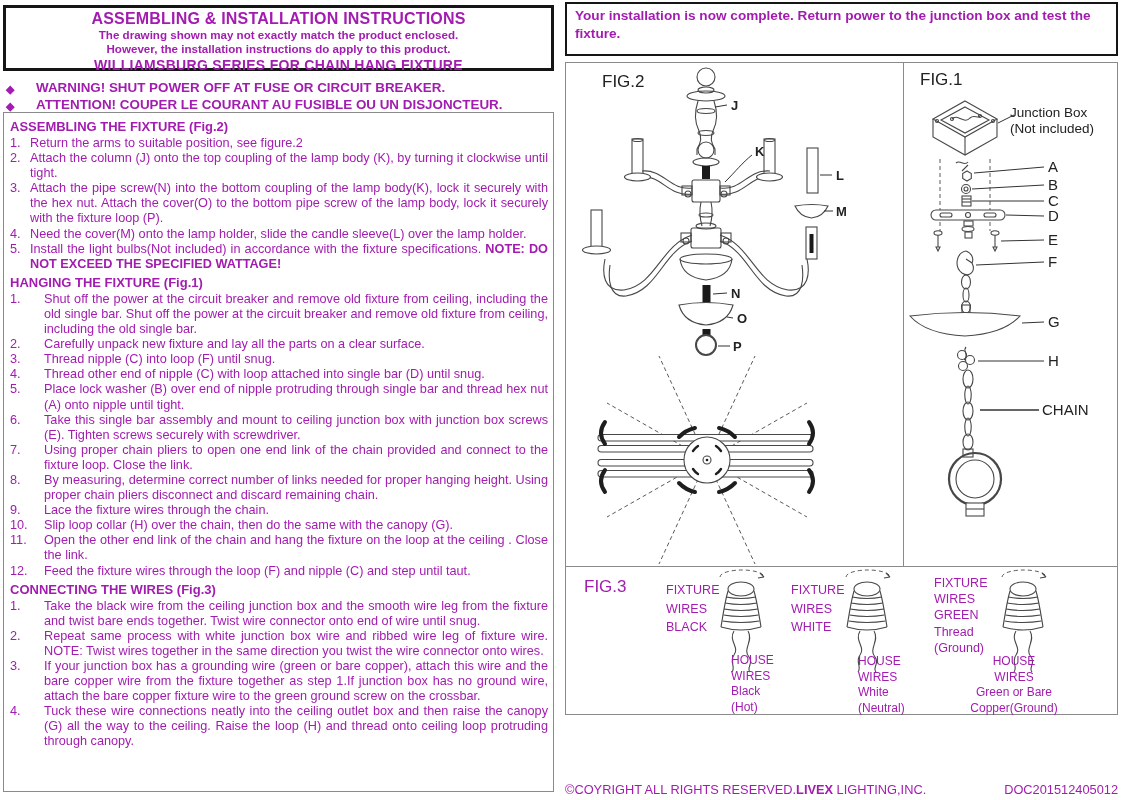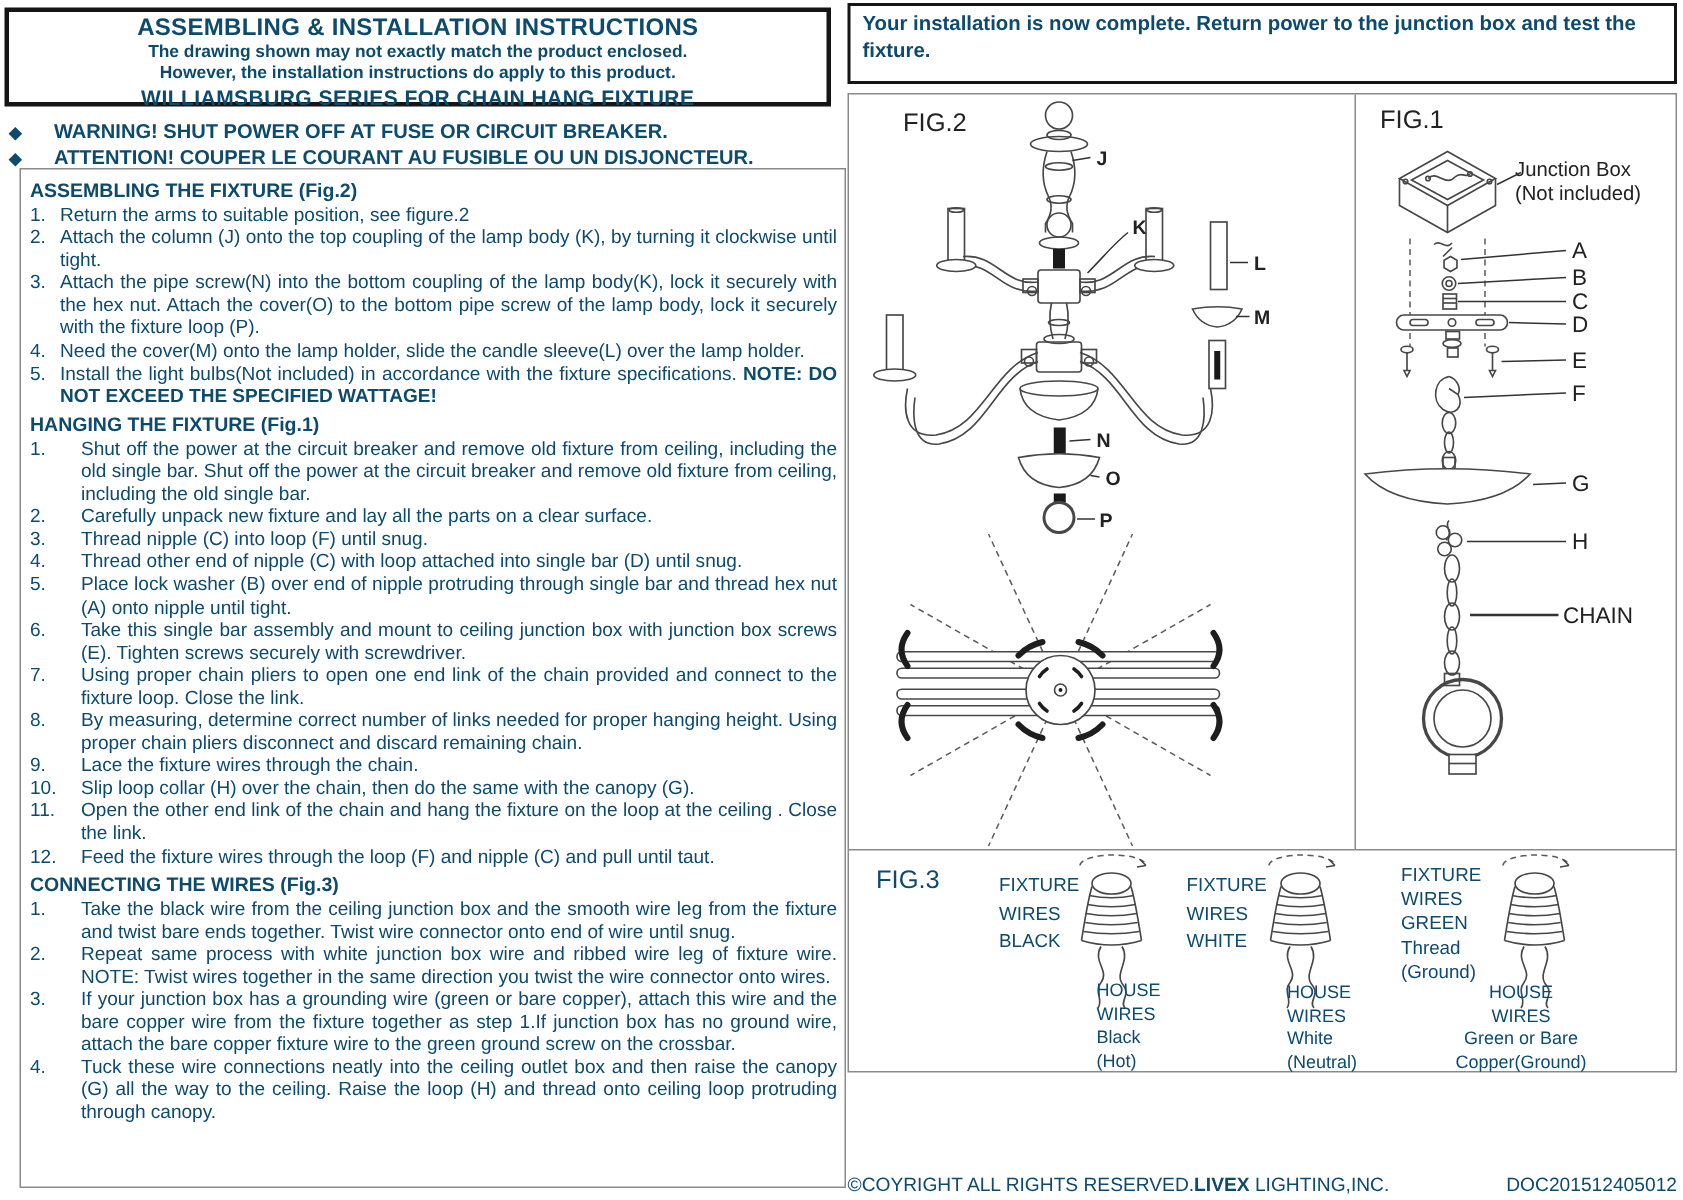--- a/index.html
+++ b/index.html
@@ -1,28 +1,28 @@
 <!DOCTYPE html>
 <html><head>
 <meta charset="utf-8">
 <style>
   html,body{margin:0;padding:0;background:#fff;}
   .page{position:relative;width:1122px;height:800px;background:#fff;overflow:hidden;
-        font-family:"Liberation Sans",sans-serif;color:#0c4a6e;}
+        font-family:"Liberation Sans",sans-serif;color:#a21caf;}
   .abs{position:absolute;}
   
   .header-box{left:3px;top:5px;width:551px;height:66px;border:3px solid #151515;
               box-sizing:border-box;text-align:center;background:#fff;}
   .header-title{font-size:16px;font-weight:bold;margin-top:2px;letter-spacing:.2px;}
   .header-sub{font-size:11.6px;font-weight:bold;line-height:13.5px;}
   .header-series{font-size:14px;font-weight:bold;margin-top:2px;letter-spacing:.3px;}
   .warnings{left:6px;top:80px;width:548px;}
   .warning-row{display:flex;font-weight:bold;font-size:13.4px;line-height:16px;}
   .warning-diamond{width:30px;font-size:11px;padding-top:1px;}
-  .instructions-box{left:13px;top:112px;width:551px;height:680px;border:1px solid #8a8a8a;
+  .instructions-box{left:3px;top:112px;width:551px;height:680px;border:1px solid #8a8a8a;
                     box-sizing:border-box;padding:3px 5px 0 6px;overflow:hidden;background:#fff;}
   .sec-heading{font-weight:bold;font-size:13px;line-height:15px;margin:3px 0 2px;}
   .step{display:flex;font-size:12.7px;line-height:15.1px;}
   .num{flex:0 0 20px;}
   .wide .num{flex:0 0 34px;}
   .stepbody{flex:1;text-align:justify;}
   .stepbody b{font-weight:bold;}
   
   .complete-box{left:565px;top:2px;width:553px;height:54px;border:2.5px solid #151515;
                 box-sizing:border-box;padding:3px 8px 0 8px;font-size:13.6px;font-weight:bold;
@@ -149,21 +149,21 @@
       <div class="step">
           <span class="num">10.</span>
           <div class="stepbody">Slip loop collar (H) over the chain, then do the same with the canopy (G).</div>
         </div>
       <div class="step">
           <span class="num">11.</span>
           <div class="stepbody">Open the other end link of the chain and hang the fixture on the loop at the ceiling . Close the link.</div>
         </div>
       <div class="step">
           <span class="num">12.</span>
-          <div class="stepbody">Feed the fixture wires through the loop (F) and nipple (C) and pull until taut.</div>
+          <div class="stepbody">Feed the fixture wires through the loop (F) and nipple (C) and step until taut.</div>
         </div>
     </div>
 
     <div class="wide">
       <div class="sec-heading">CONNECTING THE WIRES (Fig.3)</div>
       <div class="step">
           <span class="num">1.</span>
           <div class="stepbody">Take the black wire from the ceiling junction box and the smooth wire leg from the fixture and twist bare ends together. Twist wire connector onto end of wire until snug.</div>
         </div>
       <div class="step">

